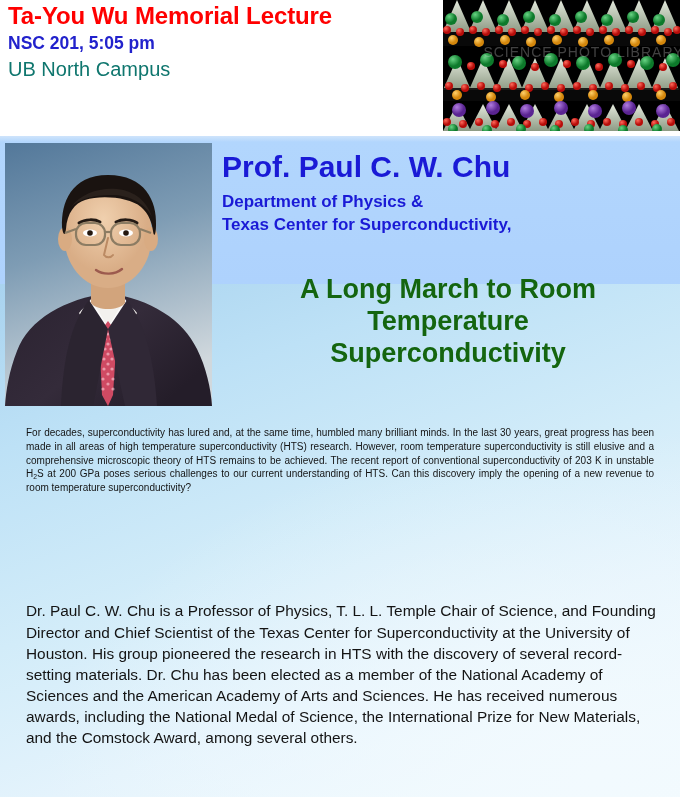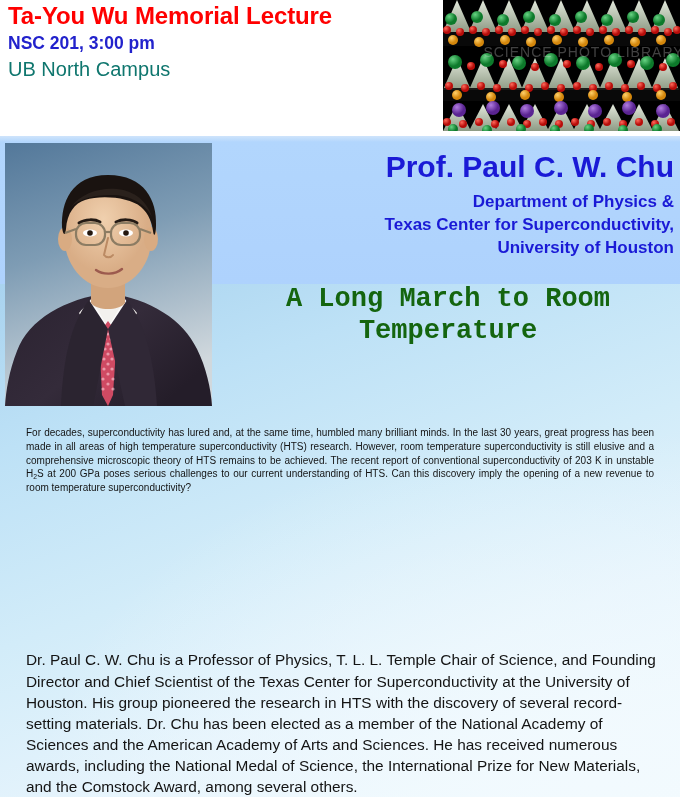--- a/index.html
+++ b/index.html
@@ -111,84 +111,83 @@
     background: linear-gradient(to bottom, #5b7f9e 0%, #6d8fab 30%, #9fb3c3 62%, #c9d3da 100%);
   }
   .portrait svg { display: block; }
 
   
   .speaker-block {
     position: absolute;
     left: 222px;
     top: 150px;
     width: 452px;
-    text-align: right;
+    text-align: left;
   }
   .speaker-name {
     font-size: 30px;
     font-weight: bold;
     color: #1a1ad6;
     line-height: 1.15;
     margin: 0 0 5px 0;
   }
   .speaker-affil {
     font-size: 17px;
     font-weight: bold;
     color: #1a1ad6;
     line-height: 1.36;
     margin: 0;
   }
 
   
   .talk-title {
     position: absolute;
     left: 222px;
-    top: 284px;
+    top: 274px;
     width: 452px;
     text-align: center;
     font-size: 27px;
     font-weight: bold;
     color: #14650f;
     line-height: 1.18;
-    font-family: Liberation Mono, monospace;
   }
 
   
   .abstract {
     position: absolute;
     left: 26px;
     top: 416px;
     width: 628px;
     font-size: 10px;
     color: #141414;
     line-height: 1.375;
     text-align: justify;
     text-justify: inter-word;
   }
   .bio {
     position: absolute;
     left: 26px;
-    top: 634px;
+    top: 585px;
     width: 632px;
     font-size: 15.4px;
     color: #141414;
     line-height: 1.375;
     text-align: left;
   }
   sub { font-size: 0.68em; vertical-align: -0.28em; }
 </style>
 </head>
 <body>
 
 <div id="poster">
 
   <div class="header-strip">
     <div class="header-text">
       <div class="lecture-title">Ta-You Wu Memorial Lecture</div>
-      <div class="hdr-line">NSC 201, 3:00 pm</div>
+      <div class="hdr-line">NSC 201, 5:05 pm</div>
       <div class="hdr-line light">UB North Campus</div>
     </div>
 
     <div class="crystal-img">
       <svg width="237" height="131" viewBox="0 0 237 131">
         <defs>
           <linearGradient id="poly" x1="0" y1="0" x2="0" y2="1">
             <stop offset="0%" stop-color="#e3e9dc"></stop>
             <stop offset="100%" stop-color="#8d9a84"></stop>
           </linearGradient>
@@ -465,25 +464,25 @@
       <path d="M 103 95 L 99 112 C 101 115 106 115 108 112" stroke="#bb8a63" stroke-width="2" fill="none" stroke-linecap="round"></path>
 
       <path d="M 91 127 C 98 132 110 132 117 126" stroke="#9c5a4e" stroke-width="2.4" fill="none" stroke-linecap="round"></path>
     </svg>
   </div>
 
   <div class="speaker-block">
     <div class="speaker-name">Prof. Paul C. W. Chu</div>
     <div class="speaker-affil">Department of Physics &amp;</div>
     <div class="speaker-affil">Texas Center for Superconductivity,</div>
-    <div class="speaker-affil">University of Houston</div>
   </div>
 
   <div class="talk-title">
     <div>A Long March to Room</div>
     <div>Temperature</div>
+    <div>Superconductivity</div>
   </div>
 
   <p class="abstract"><span>For decades, superconductivity has lured and, at the same time, humbled many brilliant minds. In the last 30 years, great progress has been made in all areas of high temperature superconductivity (HTS) research. However, room temperature superconductivity is still elusive and a comprehensive microscopic theory of HTS remains to be achieved. The recent report of conventional superconductivity of 203 K in unstable H</span><sub>2</sub><span>S at 200 GPa poses serious challenges to our current understanding of HTS. Can this discovery imply the opening of a new revenue to room temperature superconductivity?</span></p>
 
   <p class="bio">Dr. Paul C. W. Chu is a Professor of Physics, T. L. L. Temple Chair of Science, and Founding Director and Chief Scientist of the Texas Center for Superconductivity at the University of Houston. His group pioneered the research in HTS with the discovery of several record-setting materials. Dr. Chu has been elected as a member of the National Academy of Sciences and the American Academy of Arts and Sciences. He has received numerous awards, including the National Medal of Science, the International Prize for New Materials, and the Comstock Award, among several others.</p>
 
 </div>
 
 </body></html>

